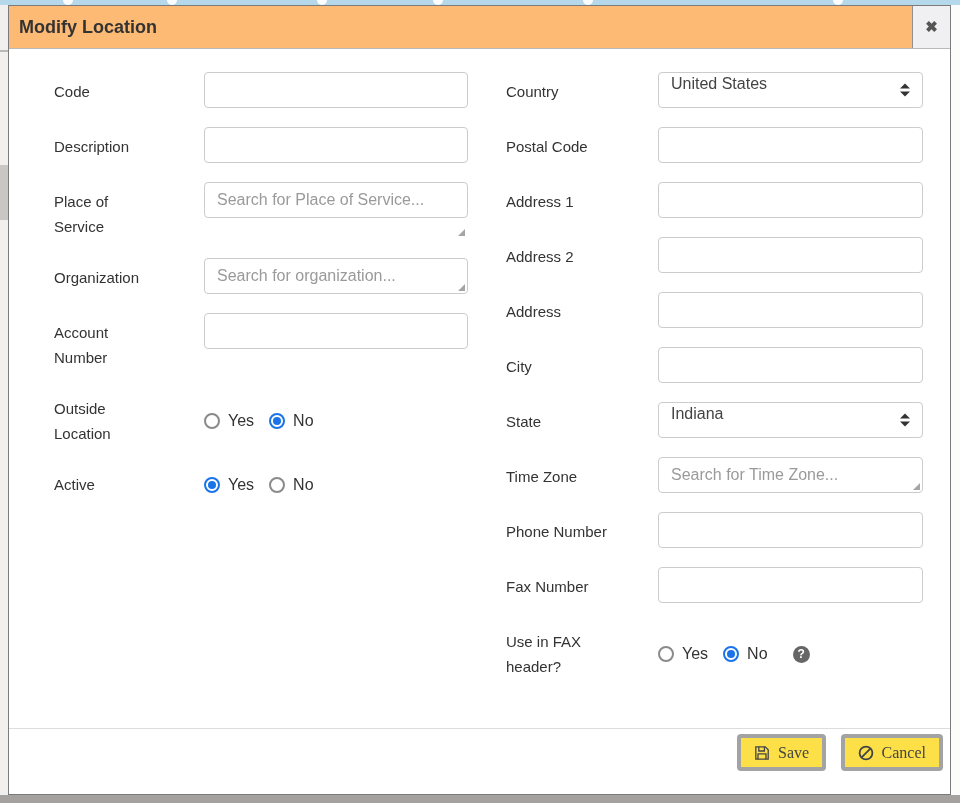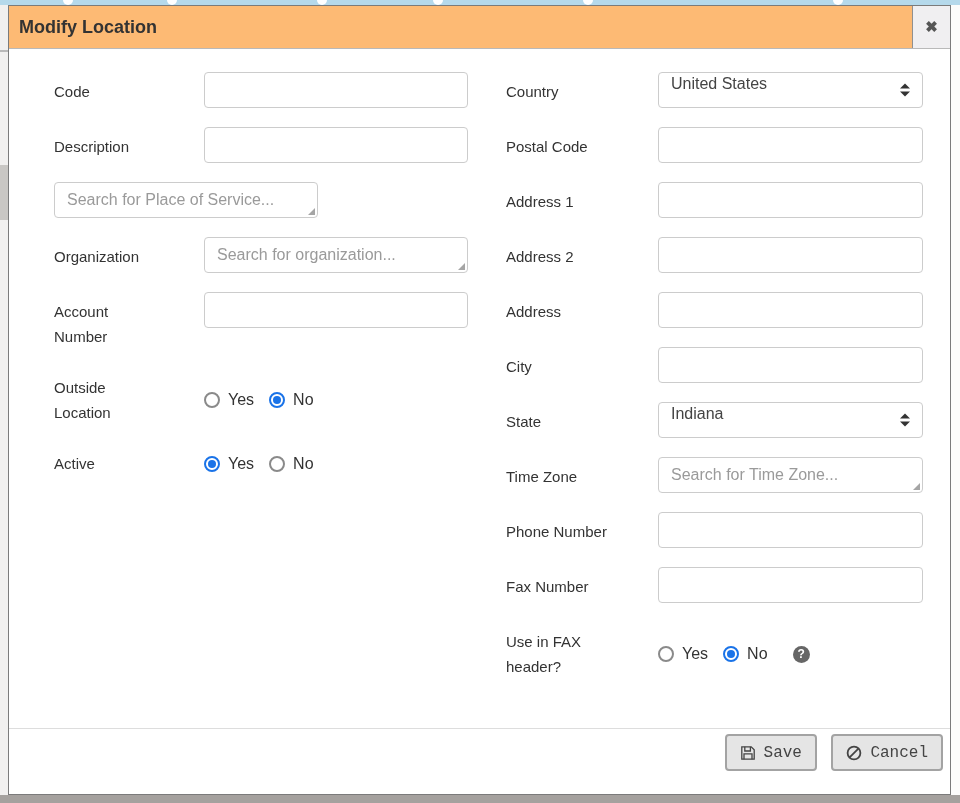--- a/index.html
+++ b/index.html
@@ -87,22 +87,22 @@
     font-size:12px; font-weight:bold; display:flex; align-items:center; justify-content:center;
     margin-left:10px; cursor:pointer;
   }
 
   .modal-footer {
     position:absolute; left:0; right:0; top:722px;
     border-top:1px solid #ddd; padding:5px 7px 0 0; text-align:right;
   }
   .btn {
     display:inline-flex; align-items:center; gap:8px; height:37px; padding:0 13px;
-    border:2px solid #a3a3a3; border-radius:4px; background:#e5e5e5;
-    font-size:16px; color:#444; font-family:Liberation Mono, monospace; cursor:pointer; margin-left:10px;
+    border:4px solid #a3a3a3; border-radius:4px; background:#fde047;
+    font-size:16px; color:#444; font-family:Liberation Serif, serif; cursor:pointer; margin-left:10px;
   }
   .btn svg { display:block; }
 </style>
 </head>
 <body>
 
 <div class="backdrop-top">
   <span class="notch" style="left:63px"></span>
   <span class="notch" style="left:167px"></span>
   <span class="notch" style="left:317px"></span>
@@ -134,20 +134,21 @@
         <div class="flabel">Code</div>
         <div class="fcontrol"><input class="txt" type="text" style=""></div>
       </div>
 
       <div class="frow">
         <div class="flabel">Description</div>
         <div class="fcontrol"><input class="txt" type="text" style=""></div>
       </div>
 
       <div class="frow">
+        <div class="flabel">Place of Service</div>
         <div class="fcontrol">
           <input class="txt" type="text" placeholder="Search for Place of Service..." style="">
           <span class="resize-handle"></span>
         </div>
       </div>
 
       <div class="frow">
         <div class="flabel">Organization</div>
         <div class="fcontrol">
           <input class="txt" type="text" placeholder="Search for organization..." style="">

